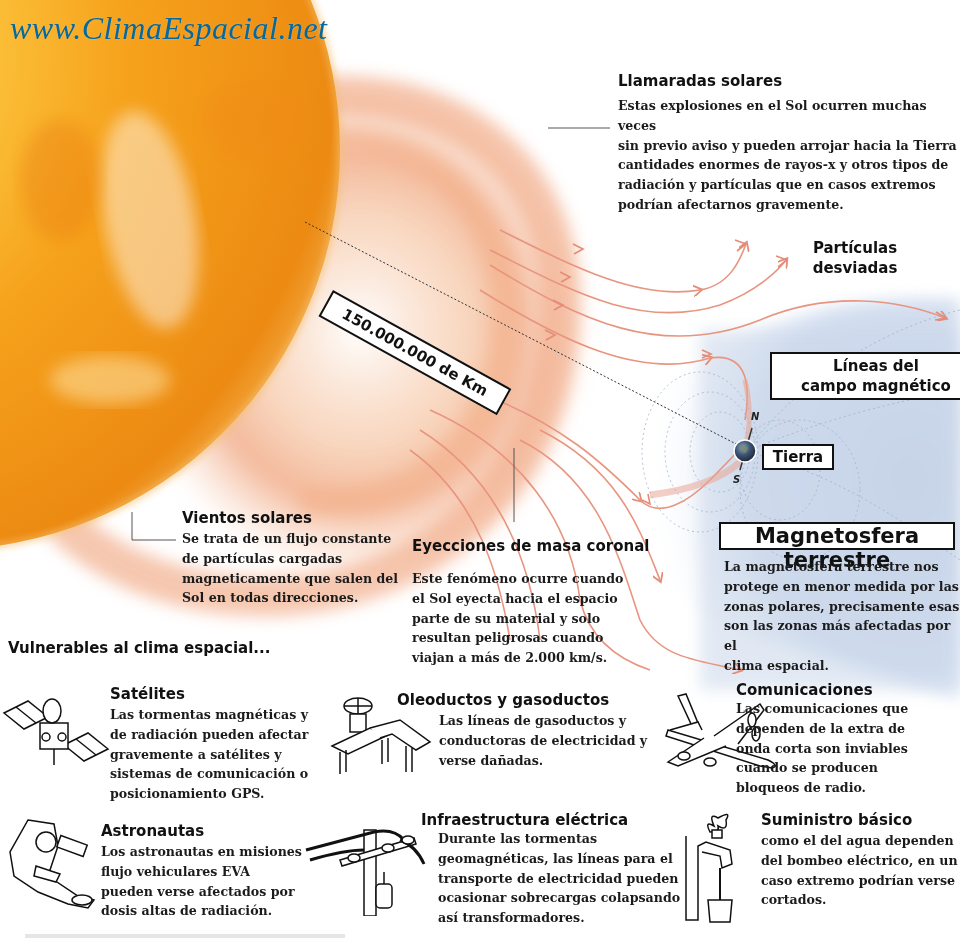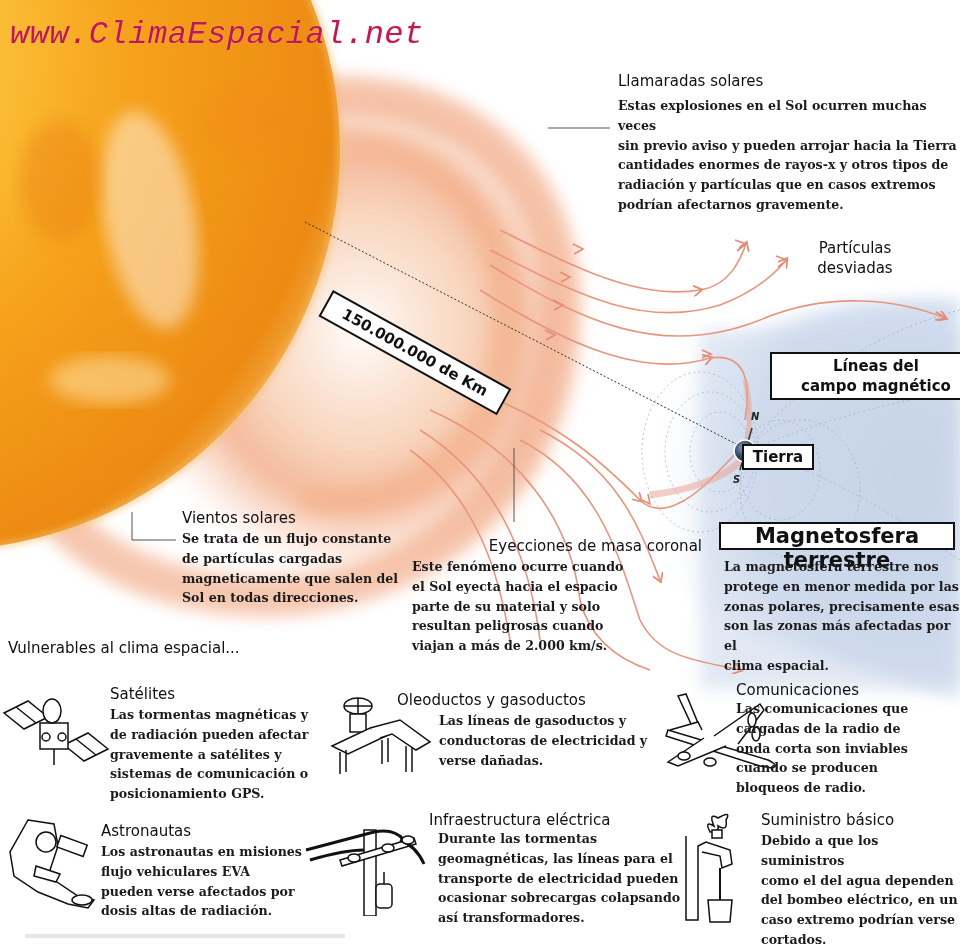--- a/index.html
+++ b/index.html
@@ -1,25 +1,25 @@
 <!DOCTYPE html>
 <html><head>
 <meta charset="utf-8">
 <style>
   html, body { margin:0; padding:0; }
   body { width:960px; height:946px; position:relative; overflow:hidden; background:#ffffff; font-family:"DejaVu Sans", sans-serif; color:#111; }
   .abs { position:absolute; }
   #bg { position:absolute; left:0; top:0; width:960px; height:946px; }
-  .site-title { left:10px; top:16px; font-family:Liberation Mono, monospace; font-style:italic; font-size:32px; color:#be185d; letter-spacing:0.5px; text-shadow:0 0 2px rgba(255,200,120,0.5); }
-  .h { font-family:"DejaVu Sans", sans-serif; font-weight:normal; font-size:15px; color:#111; white-space:nowrap; }
+  .site-title { left:10px; top:10px; font-family:Liberation Serif, serif; font-style:italic; font-size:32px; color:#0369a1; letter-spacing:0.5px; text-shadow:0 0 2px rgba(255,200,120,0.5); }
+  .h { font-family:"DejaVu Sans", sans-serif; font-weight:bold; font-size:15px; color:#111; white-space:nowrap; }
   .p { font-family:"DejaVu Serif", serif; font-weight:bold; font-size:12.6px; line-height:19.8px; color:#1b1b1b; }
   .box { background:#fff; border:2.5px solid #111; font-family:"DejaVu Sans", sans-serif; font-weight:bold; color:#111; text-align:center; }
   .dist-label { left:333px; top:290px; width:200px; height:26px; line-height:26px; font-size:15px; transform:rotate(29deg); transform-origin:0 0; }
   .lines-box { left:770px; top:352px; width:176px; padding:2px 16px; font-size:15px; line-height:20px; }
-  .tierra-box { left:742px; top:444px; width:68px; height:22px; line-height:22px; font-size:15px; }
+  .tierra-box { left:762px; top:444px; width:68px; height:22px; line-height:22px; font-size:15px; }
   .magneto-box { left:719px; top:522px; width:232px; height:24px; line-height:24px; font-size:21px; }
   .part-label { left:790px; top:238px; width:130px; text-align:center; line-height:20px; }
   .pole { font-family:"DejaVu Sans", sans-serif; font-weight:bold; font-style:italic; font-size:10px; color:#222; }
   .icon { position:absolute; }
 </style>
 </head>
 <body>
 
 <svg id="bg" viewBox="0 0 960 946" xmlns="http://www.w3.org/2000/svg">
   <defs>
@@ -158,21 +158,21 @@
   <div class="h" style="margin-bottom:2px;">Vientos solares</div>
   <div class="p">
     <div>Se trata de un flujo constante</div>
     <div>de partículas cargadas</div>
     <div>magneticamente que salen del</div>
     <div>Sol en todas direcciones.</div>
   </div>
 </div>
 
 <div class="abs" style="left:412px; top:537px; width:290px;">
-  <div class="h" style="margin-bottom:2px;text-align:right;">Eyecciones de masa coronal</div>
+  <div class="h" style="margin-bottom:14px;">Eyecciones de masa coronal</div>
   <div class="p">
     <div>Este fenómeno ocurre cuando</div>
     <div>el Sol eyecta hacia el espacio</div>
     <div>parte de su material y solo</div>
     <div>resultan peligrosas cuando</div>
     <div>viajan a más de 2.000 km/s.</div>
   </div>
 </div>
 
 <div class="abs box magneto-box">Magnetosfera terrestre</div>
@@ -245,21 +245,21 @@
     <ellipse cx="88" cy="30" rx="4" ry="7"></ellipse>
     <ellipse cx="92" cy="44" rx="4" ry="7"></ellipse>
     <ellipse cx="20" cy="66" rx="6" ry="4"></ellipse>
     <ellipse cx="46" cy="72" rx="6" ry="4"></ellipse>
   </g>
 </svg>
 <div class="abs" style="left:736px; top:681px; width:178px;">
   <div class="h" style="margin-bottom:0px;">Comunicaciones</div>
   <div class="p">
     <div>Las comunicaciones que</div>
-    <div>cargadas de la radio de</div>
+    <div>dependen de la extra de</div>
     <div>onda corta son inviables</div>
     <div>cuando se producen</div>
     <div>bloqueos de radio.</div>
   </div>
 </div>
 
 <svg class="icon" style="left:8px; top:816px;" width="90" height="96" viewBox="0 0 90 96">
   <g fill="#fff" stroke="#111" stroke-width="1.5">
     <path d="M20,4 L46,8 L50,30 L40,60 L70,80 L86,84 L80,92 L60,88 L30,76 L6,60 L2,36 Z"></path>
     <circle cx="38" cy="26" r="10"></circle>
@@ -286,21 +286,21 @@
     <path d="M6,40 Q40,30 60,30" fill="none" stroke-width="3"></path>
     <path d="M96,20 Q112,26 120,44" fill="none" stroke-width="3"></path>
     <ellipse cx="50" cy="38" rx="6" ry="4"></ellipse>
     <ellipse cx="84" cy="28" rx="6" ry="4"></ellipse>
     <ellipse cx="104" cy="20" rx="6" ry="4"></ellipse>
     <rect x="72" y="64" width="16" height="24" rx="4"></rect>
     <line x1="80" y1="52" x2="80" y2="64"></line>
   </g>
 </svg>
 <div class="abs" style="left:421px; top:811px; width:260px;">
-  <div class="h" style="margin-bottom:0px;margin-left:8px;">Infraestructura eléctrica</div>
+  <div class="h" style="margin-bottom:0px;">Infraestructura eléctrica</div>
   <div class="p" style="padding-left:17px;">
     <div>Durante las tormentas</div>
     <div>geomagnéticas, las líneas para el</div>
     <div>transporte de electricidad pueden</div>
     <div>ocasionar sobrecargas colapsando</div>
     <div>así transformadores.</div>
   </div>
 </div>
 
 <svg class="icon" style="left:682px; top:812px;" width="68" height="112" viewBox="0 0 68 112">
@@ -308,19 +308,18 @@
     <path d="M36,6 q-10,-6 -4,8 q-10,-6 -4,6 q10,0 8,-6 q10,6 8,-6 q6,-10 -8,-2z"></path>
     <rect x="30" y="18" width="10" height="8"></rect>
     <path d="M4,24 L4,108 L16,108 L16,34 L24,30 L48,38 L50,52 L40,56 L38,44 L20,40"></path>
     <path d="M26,88 L28,110 L48,110 L50,88 Z"></path>
     <path d="M38,56 L38,88" stroke-width="2"></path>
   </g>
 </svg>
 <div class="abs" style="left:761px; top:811px; width:199px;">
   <div class="h" style="margin-bottom:2px;">Suministro básico</div>
   <div class="p">
-    <div>Debido a que los suministros</div>
     <div>como el del agua dependen</div>
     <div>del bombeo eléctrico, en un</div>
     <div>caso extremo podrían verse</div>
     <div>cortados.</div>
   </div>
 </div>
 
 </body></html>

